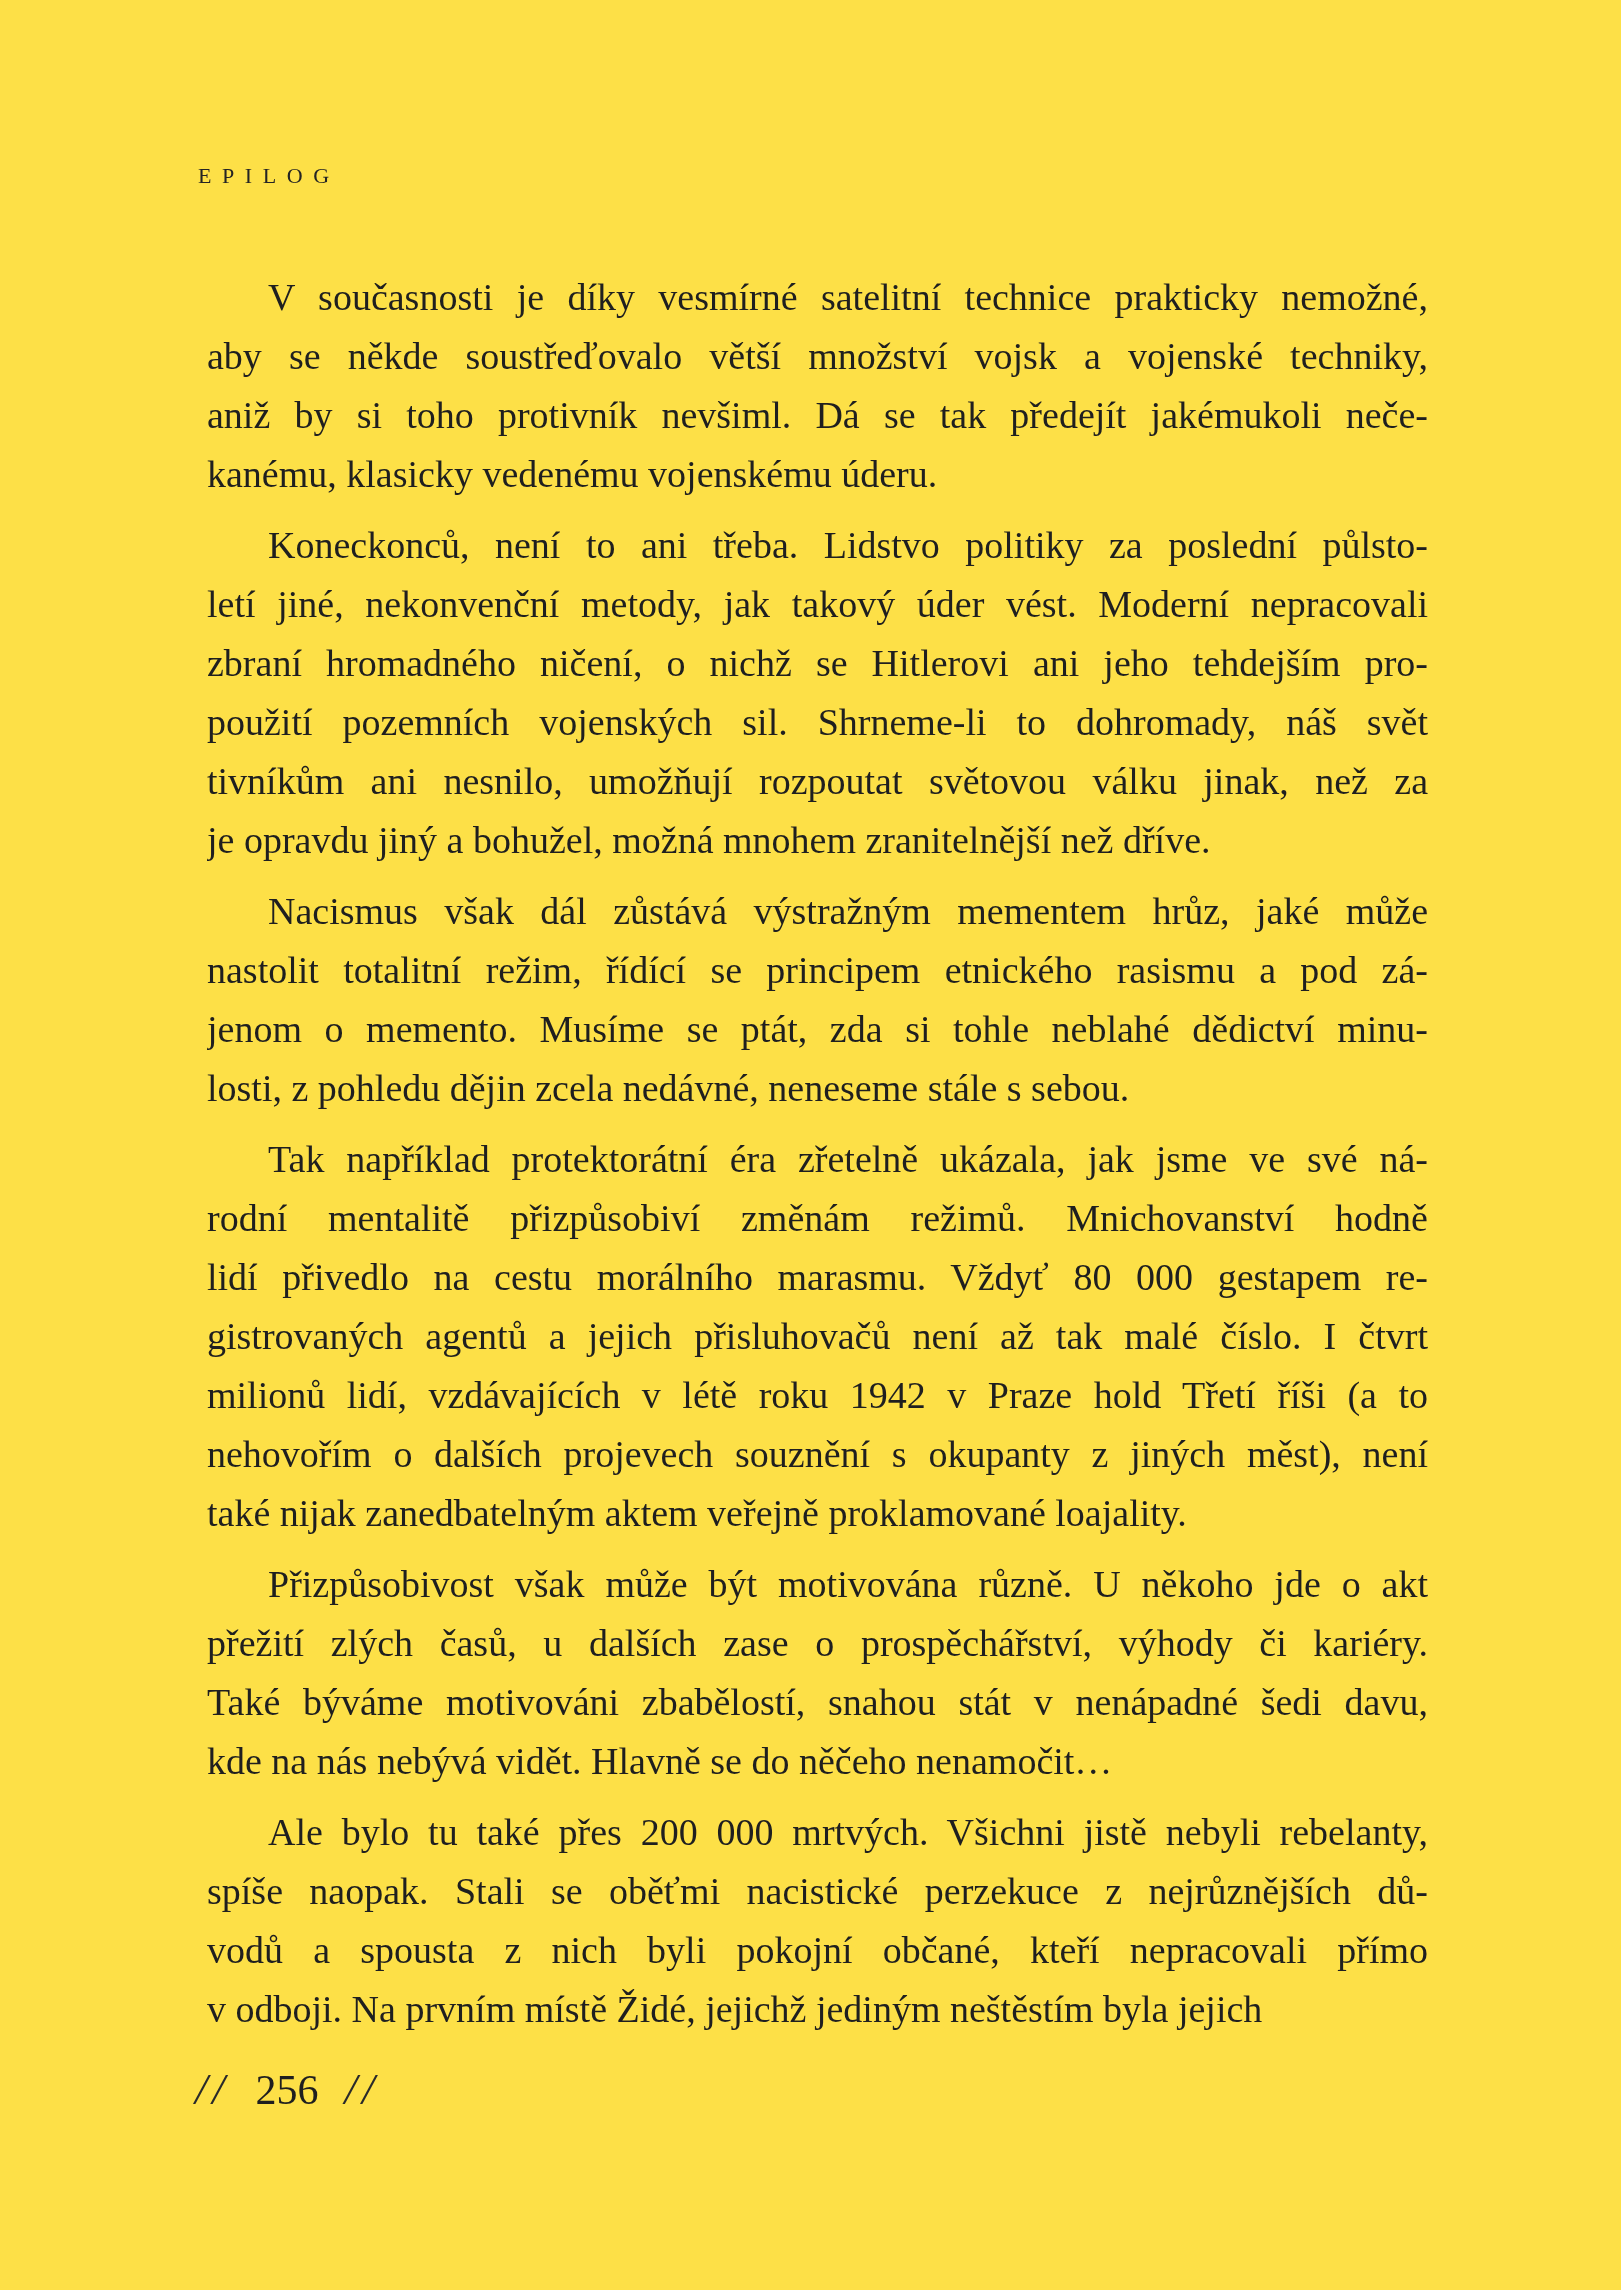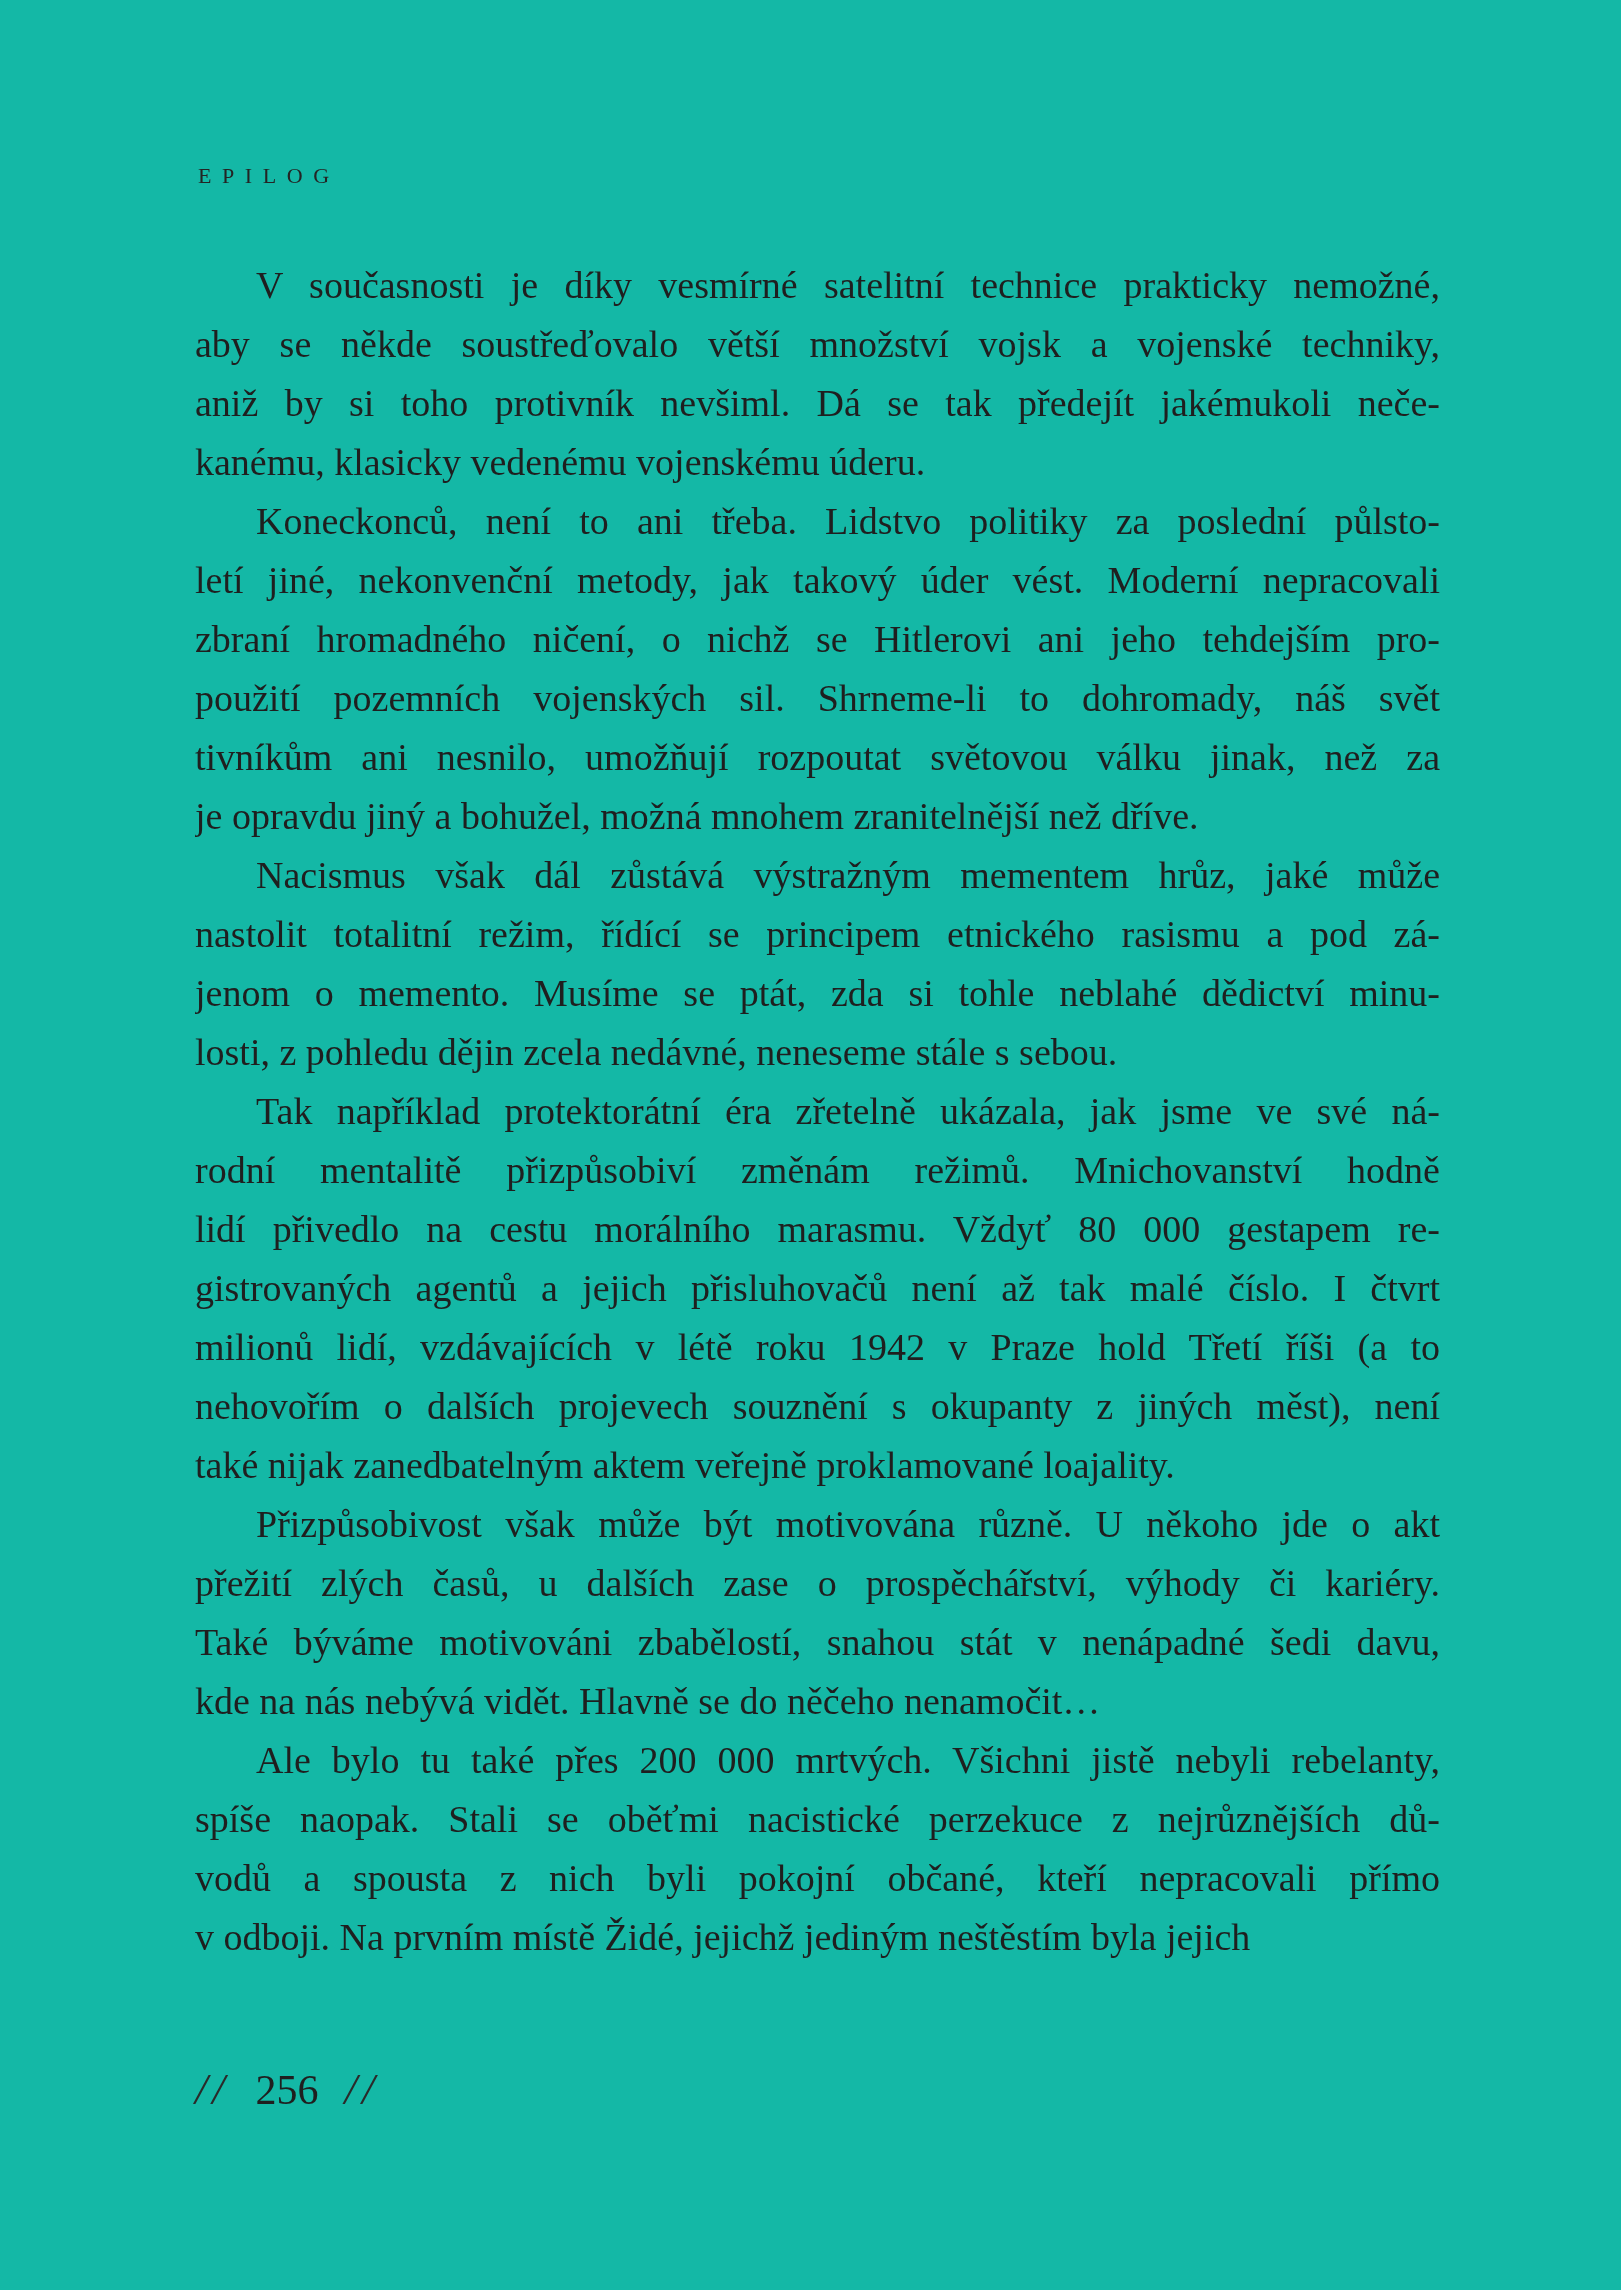--- a/index.html
+++ b/index.html
@@ -1,39 +1,39 @@
 <!DOCTYPE html>
 <html><head>
 <meta charset="utf-8">
 <style>
   html, body { margin: 0; padding: 0; }
   .page {
     position: relative;
     width: 1622px;
     height: 2290px;
-    background: #14b8a6;
+    background: #fde047;
     font-family: "Liberation Serif", serif;
     color: #1f1f1f;
     overflow: hidden;
   }
   .running-header {
     position: absolute;
     left: 198px;
     top: 163px;
     font-size: 22px;
     letter-spacing: 10.6px;
     color: #242424;
   }
   .body-text {
     position: absolute;
     left: 195px;
     top: 256px;
     width: 1245px;
   }
-  .paragraph { margin: 0; padding: 0; }
+  .paragraph { margin: 12px; padding: 0; }
   .line {
     height: 59px;
     line-height: 59px;
     font-size: 38px;
     text-align: justify;
     text-align-last: justify;
     overflow: hidden;
     white-space: normal;
   }
   .line.first { text-indent: 61px; }

